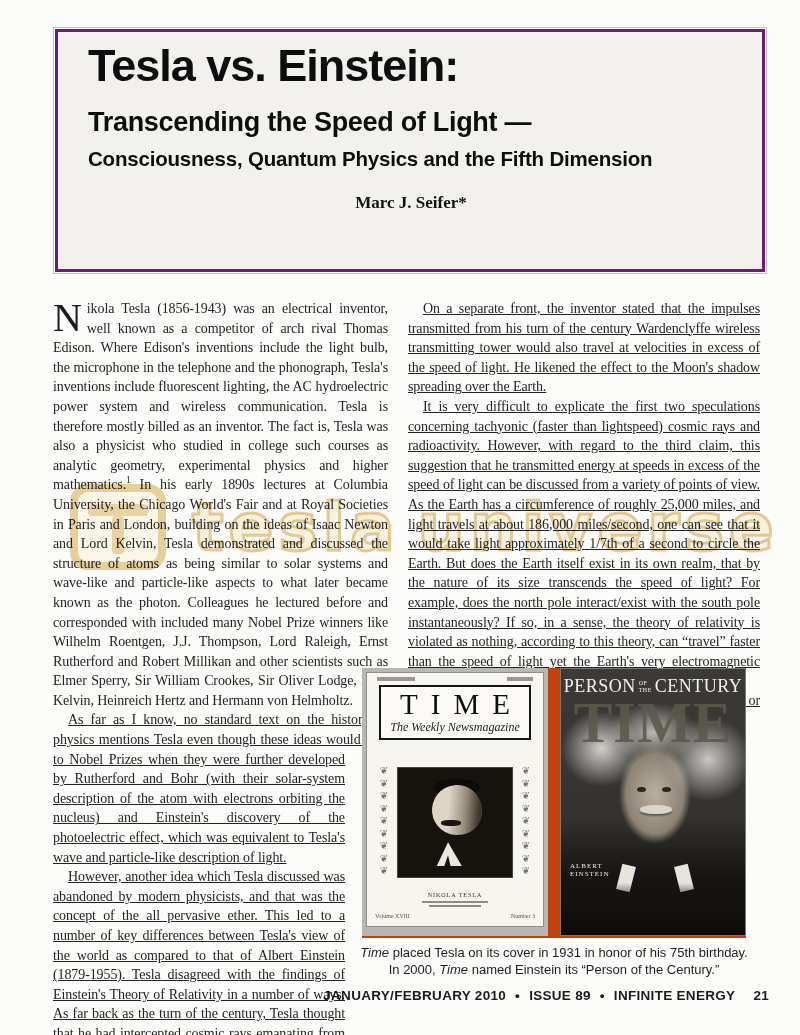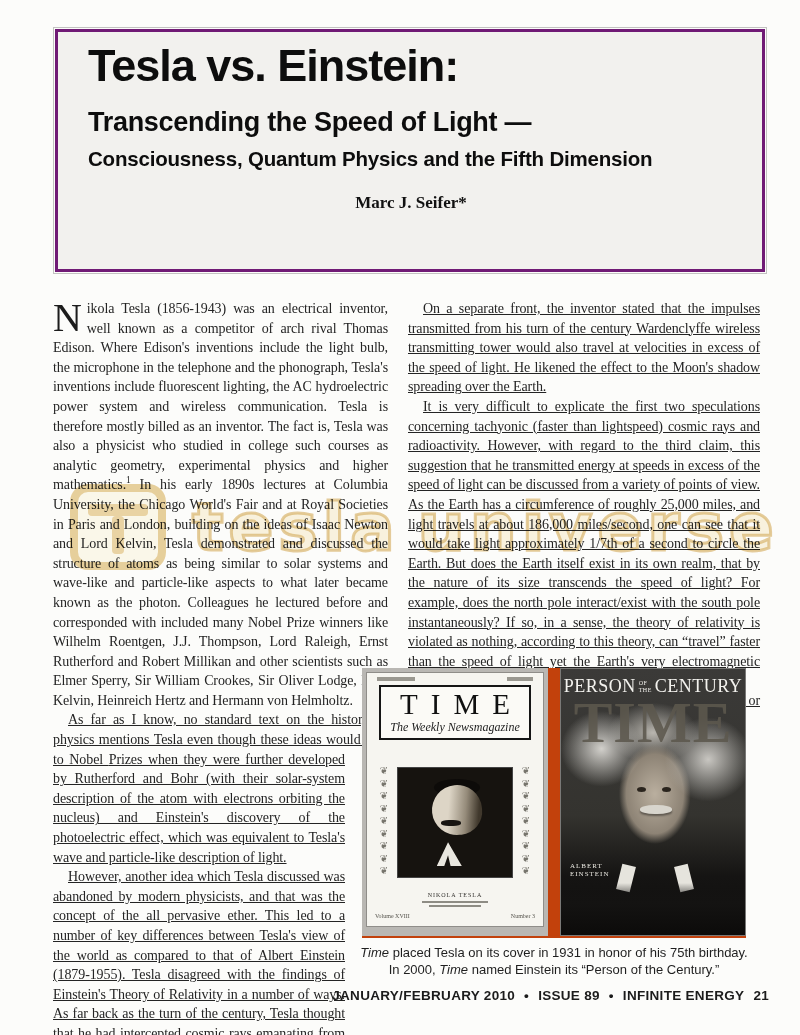--- a/index.html
+++ b/index.html
@@ -119,21 +119,21 @@
     font-family:"Liberation Serif", serif; font-size:7px; line-height:8px; letter-spacing:1px; }
 
   
   .fig-caption { position:absolute; left:-24px; top:276px; width:432px; text-align:center;
     font-family:"Liberation Sans", sans-serif; font-size:13px; line-height:17px; color:#1f1f1f; }
 
   
   .footer { position:absolute; right:31px; top:988px; display:flex; align-items:baseline; gap:9px;
     font-family:"Liberation Sans", sans-serif; font-weight:bold; font-size:13.5px;
     letter-spacing:0.3px; color:#1b1b1b; z-index:6; }
-  .footer .pageno { }
+  .footer .pageno { margin-left:9px; }
 </style>
 </head>
 <body>
 
 <div class="page">
 
   <div class="header-box">
     <div class="hb-title">Tesla vs. Einstein:</div>
     <div class="hb-sub1">Transcending the Speed of Light —</div>
     <div class="hb-sub2">Consciousness, Quantum Physics and the Fifth Dimension</div>

